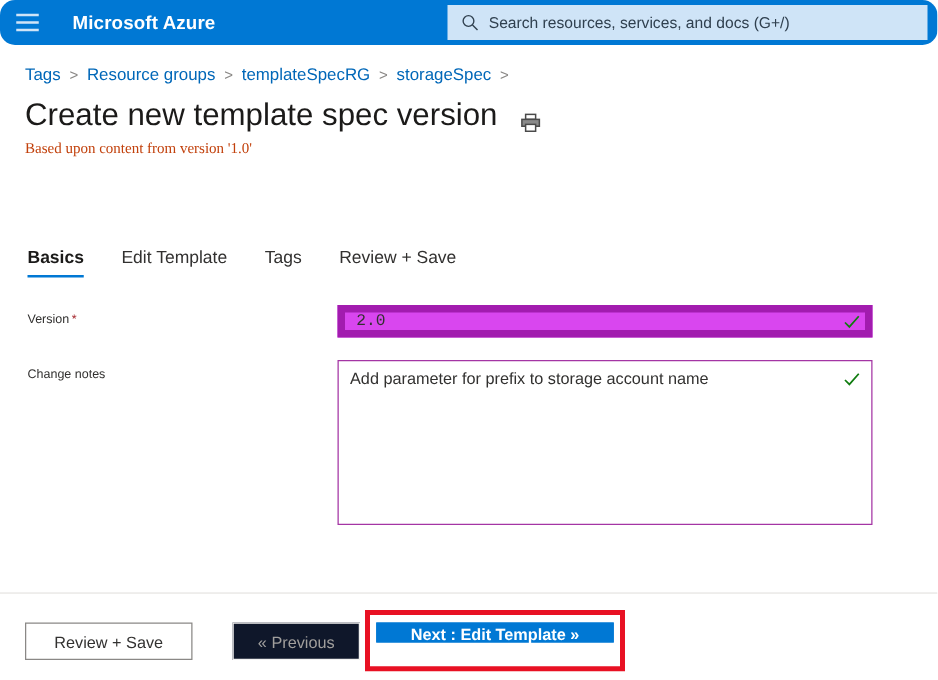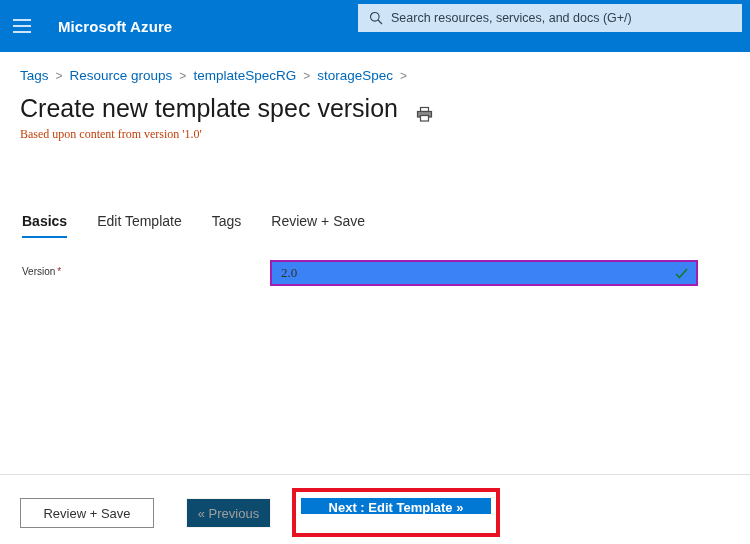--- a/index.html
+++ b/index.html
@@ -11,25 +11,26 @@
     height: 544px;
     background: #ffffff;
     font-family: "Liberation Sans", sans-serif;
     color: #323130;
     overflow: hidden;
     position: relative;
   }
 
   
   .topbar {
-    height: 52px;
+    height: 36px;
     background: #0078d4;
     display: flex;
     align-items: center;
     position: relative;
+    border-radius: 12px;
   }
   .hamburger {
     width: 18px;
     height: 14px;
     margin-left: 13px;
     display: flex;
     flex-direction: column;
     justify-content: space-between;
     cursor: pointer;
   }
@@ -163,27 +164,27 @@
     margin-left: 2px;
   }
   .input-wrap {
     position: relative;
     width: 428px;
   }
   .txt-input {
     width: 100%;
     height: 26px;
     box-sizing: border-box;
-    border: 2px solid #a21caf;
+    border: 6px solid #a21caf;
     padding: 3px 30px 3px 9px;
-    font-family: Liberation Serif, serif;
+    font-family: Liberation Mono, monospace;
     font-size: 13px;
     color: #323130;
     outline: none;
-    background: #3b82f6;
+    background: #d946ef;
     border-radius: 0;
   }
   .txt-area {
     width: 100%;
     height: 132px;
     box-sizing: border-box;
     border: 1px solid #a435a4;
     padding: 6px 30px 6px 9px;
     font-family: "Liberation Sans", sans-serif;
     font-size: 13px;
@@ -235,23 +236,23 @@
     top: 23px;
     width: 134px;
     height: 30px;
     background: #ffffff;
     border: 1px solid #8a8886;
     color: #323130;
   }
   .btn-prev {
     left: 186px;
     top: 23px;
-    width: 85px;
+    width: 102px;
     height: 30px;
-    background: #0c4a6e;
+    background: #0f172a;
     border: 1px solid #f3f2f1;
     color: #a19f9d;
     cursor: default;
   }
   .btn-next {
     left: 301px;
     top: 23px;
     width: 190px;
     height: 16px;
     background: #0078d4;
@@ -330,20 +331,33 @@
     <div class="input-wrap">
       <input class="txt-input" type="text" value="2.0" style="">
       <span class="valid-check">
         <svg width="15" height="15" viewBox="0 0 15 15">
           <polyline points="2,8 5.5,11.5 13,3" fill="none" stroke="#107c10" stroke-width="1.4"></polyline>
         </svg>
       </span>
     </div>
   </div>
 
+  <div class="field-row">
+    <div class="field-label">
+      <span>Change notes</span>
+    </div>
+    <div class="input-wrap">
+      <textarea class="txt-area" style="">Add parameter for prefix to storage account name</textarea>
+      <span class="valid-check area">
+        <svg width="15" height="15" viewBox="0 0 15 15">
+          <polyline points="2,8 5.5,11.5 13,3" fill="none" stroke="#107c10" stroke-width="1.4"></polyline>
+        </svg>
+      </span>
+    </div>
+  </div>
 
 </div>
 
 <div class="footer-divider"></div>
 <div class="footer">
   <button class="btn btn-review">Review + Save</button>
   <button class="btn btn-prev">« Previous</button>
   <button class="btn btn-next">Next : Edit Template »</button>
   <div class="highlight-box"></div>
 </div>

